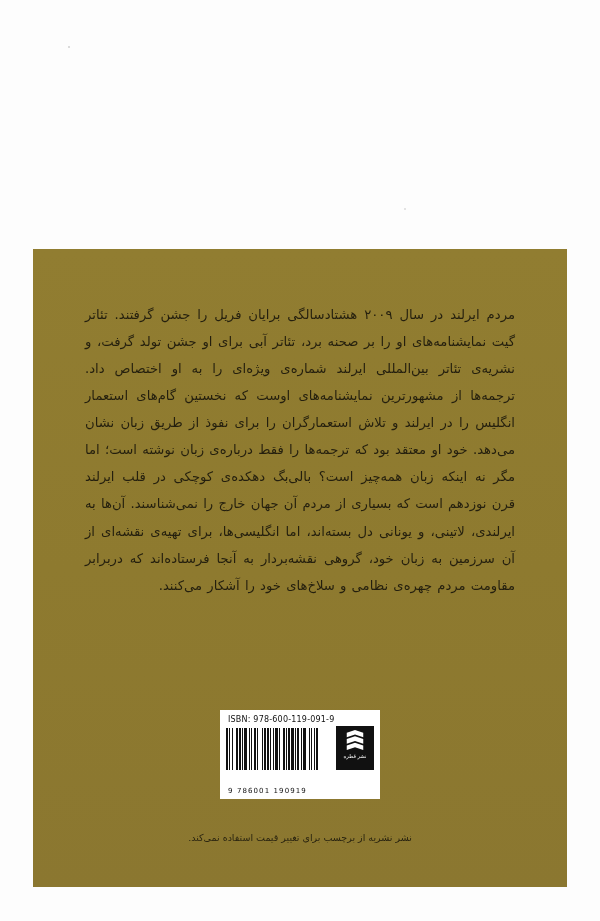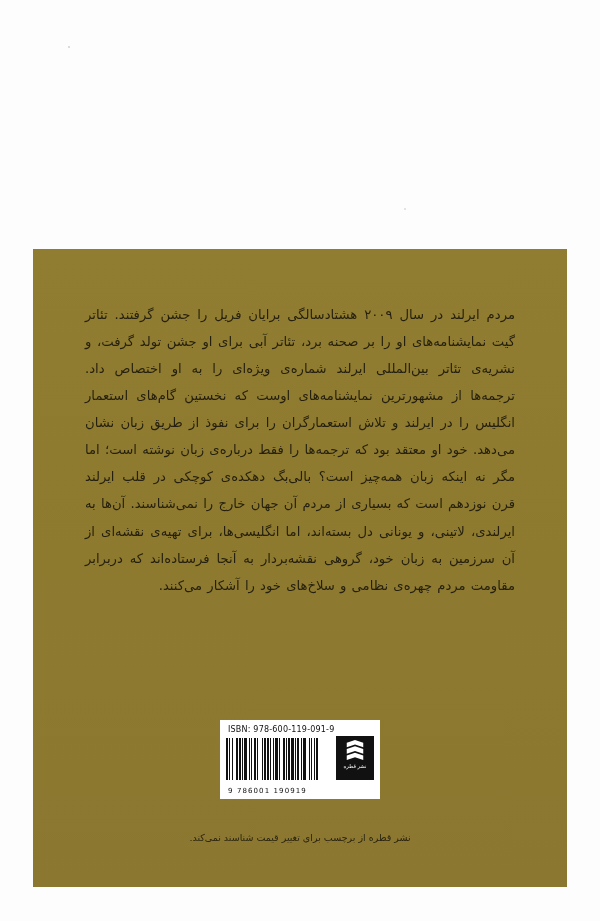--- a/index.html
+++ b/index.html
@@ -115,21 +115,21 @@
     direction: rtl;
     margin-top: 2px;
     font-family: "DejaVu Sans", sans-serif;
   }
   .ean-digits {
     font-family: "DejaVu Sans", sans-serif;
     font-size: 7px;
     color: #111;
     direction: ltr;
     letter-spacing: 1.1px;
-    margin-top: 7px;
+    margin-top: 17px;
     margin-left: 2px;
   }
   .price-note {
     position: absolute;
     left: 0;
     right: 0;
     bottom: 44px;
     text-align: center;
     direction: rtl;
     color: #2a2410;
@@ -231,17 +231,17 @@
                 <path d="M3 11 L12 8 L21 11 L21 16 L12 13 L3 16 Z" fill="#ffffff"></path>
                 <path d="M3 18 L12 15 L21 18 L21 23 L12 20 L3 23 Z" fill="#ffffff"></path>
               </svg>
             </div>
             <div class="logo-text">نشر قطره</div>
           </div>
         </div>
         <div class="ean-digits">9 786001 190919</div>
       </div>
 
-      <div class="price-note">نشر قطره از برچسب برای تغییر قیمت شناسند نمی‌کند.</div>
+      <div class="price-note">نشر نشریه از برچسب برای تغییر قیمت استفاده نمی‌کند.</div>
 
     </div>
   </div>
 </div>
 
 </body></html>

